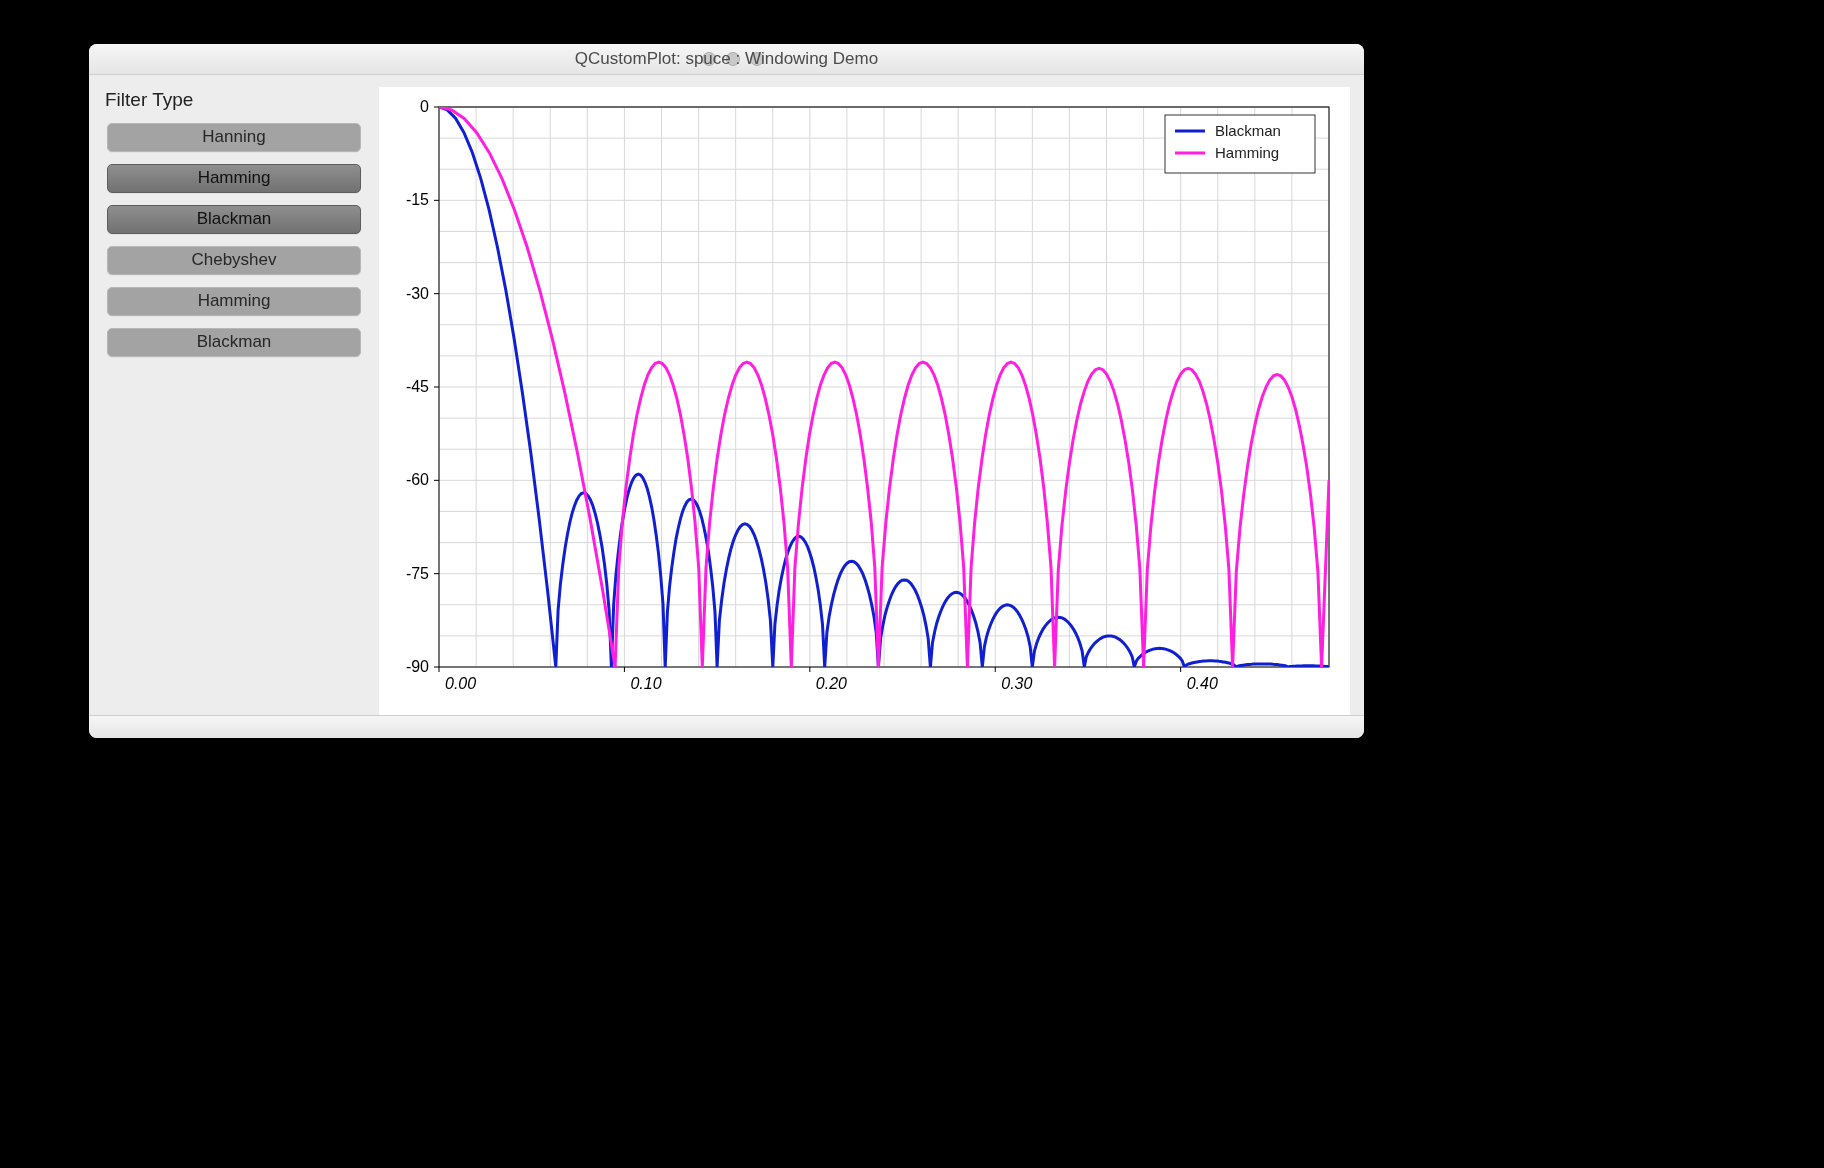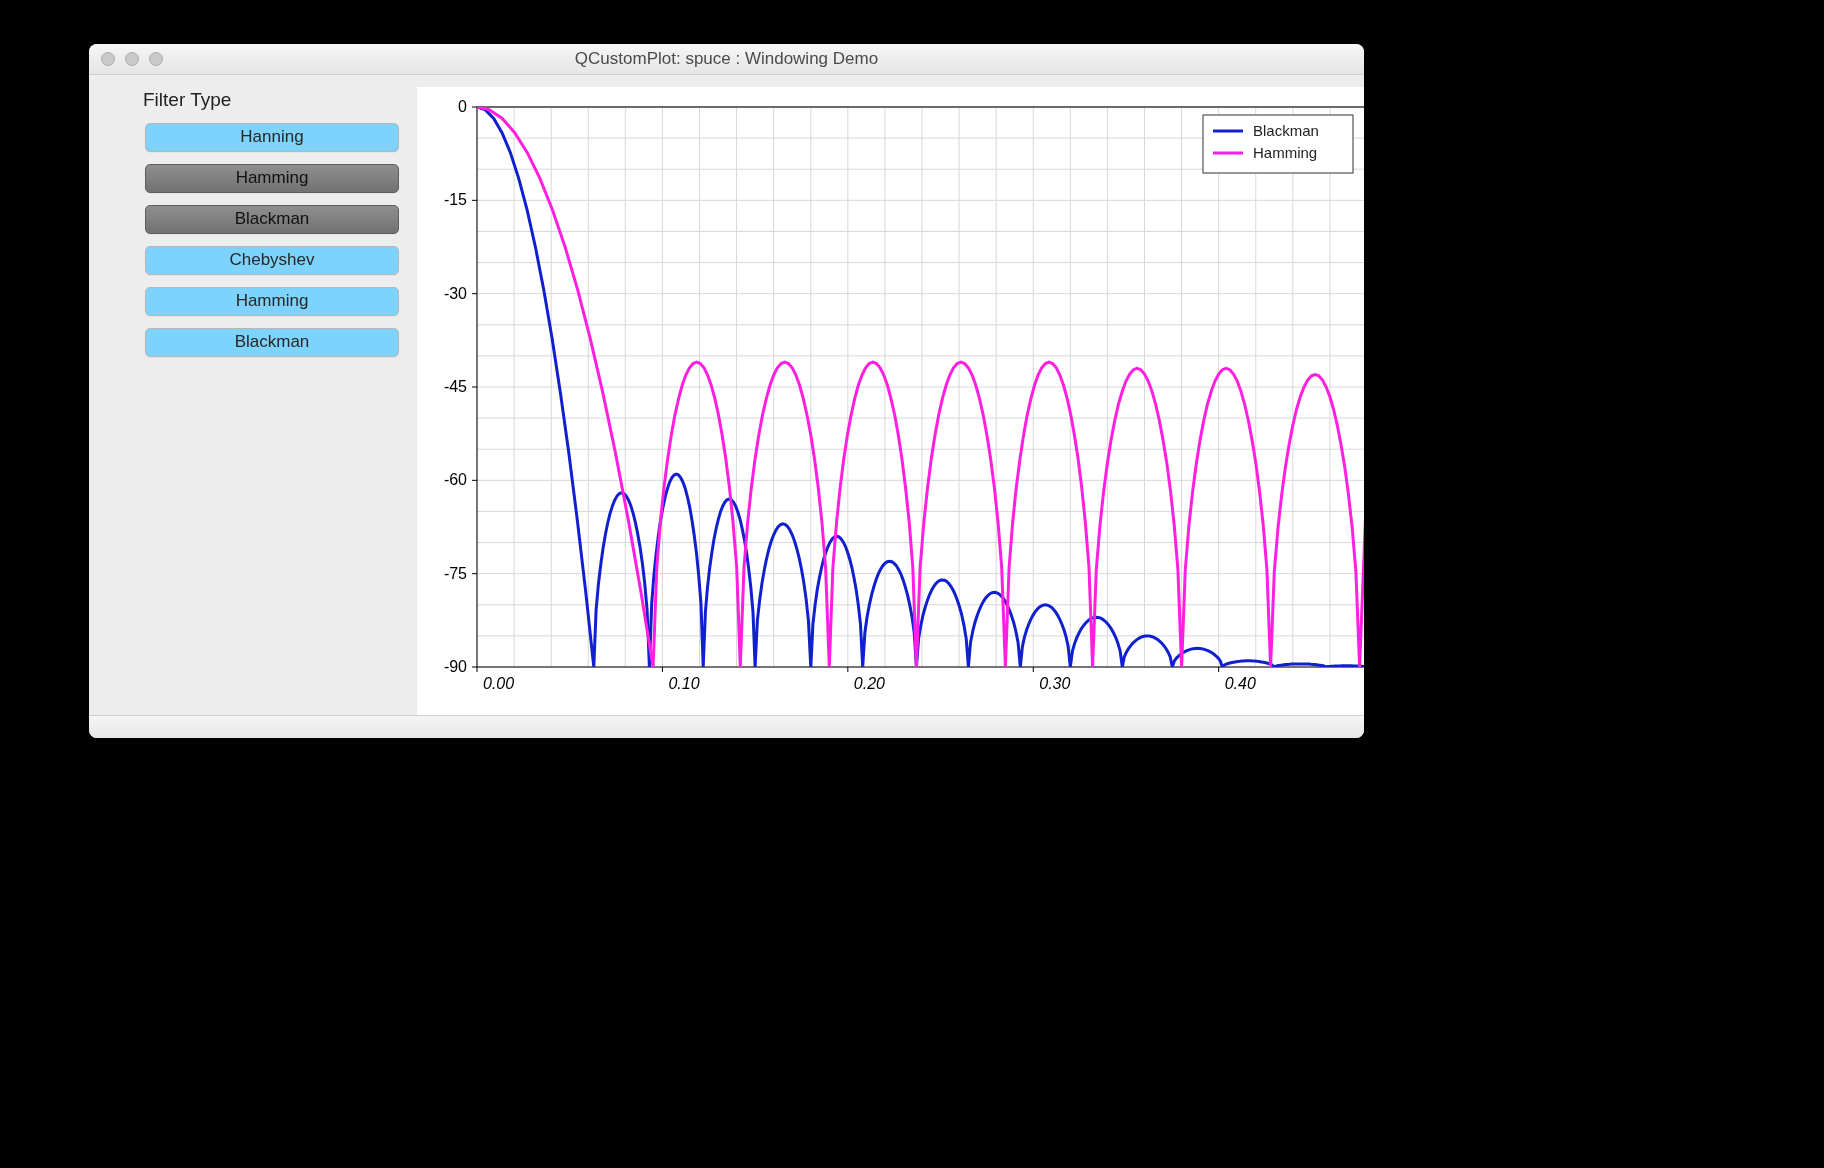--- a/index.html
+++ b/index.html
@@ -8,35 +8,36 @@
     position:absolute;left:89px;top:44px;width:1275px;height:694px;
     background:#ededed;border-radius:8px;box-shadow:0 25px 50px rgba(0,0,0,.55);
     overflow:hidden;
   }
   .titlebar{
     height:30px;
     background:linear-gradient(#f6f6f6,#e5e5e5);
     border-bottom:1px solid #cfcfcf;
     display:flex;align-items:center;
     position:relative;
+    justify-content:center;
   }
   .traffic{display:flex;gap:10px;margin-left:12px;}
   .tl{width:14px;height:14px;border-radius:50%;background:#c9c9c9;border:1px solid #adadad;box-sizing:border-box;}
   .title{
     position:absolute;left:0;right:0;text-align:center;
     font-size:17px;color:#4b4b4b;pointer-events:none;
   }
-  .content{display:flex;height:calc(100% - 30px);padding-left:38px;}
+  .content{display:flex;height:calc(100% - 30px);}
   .sidebar{
     width:290px;flex:0 0 290px;padding:14px 14px 0 14px;box-sizing:border-box;
   }
   .section-label{font-size:19px;color:#222;margin-bottom:12px;padding-left:2px;}
   .btn{
     display:block;width:252px;height:27px;margin:0 auto 12px auto;
-    border:1px solid #b7b7b7;border-radius:5px;background:#7dd3fc;
+    border:1px solid #b7b7b7;border-radius:5px;background:#a3a3a3;
     font-size:17px;color:#272727;text-align:center;line-height:25px;
     box-shadow:0 1px 0 rgba(0,0,0,.04);
     cursor:pointer;user-select:none;
   }
   .btn.selected{
     background:linear-gradient(#8f8f8f,#717171);
     border-color:#5d5d5d;color:#111;
   }
   .plot-wrap{
     flex:1;background:#fff;margin:12px 14px 14px 0;position:relative;

